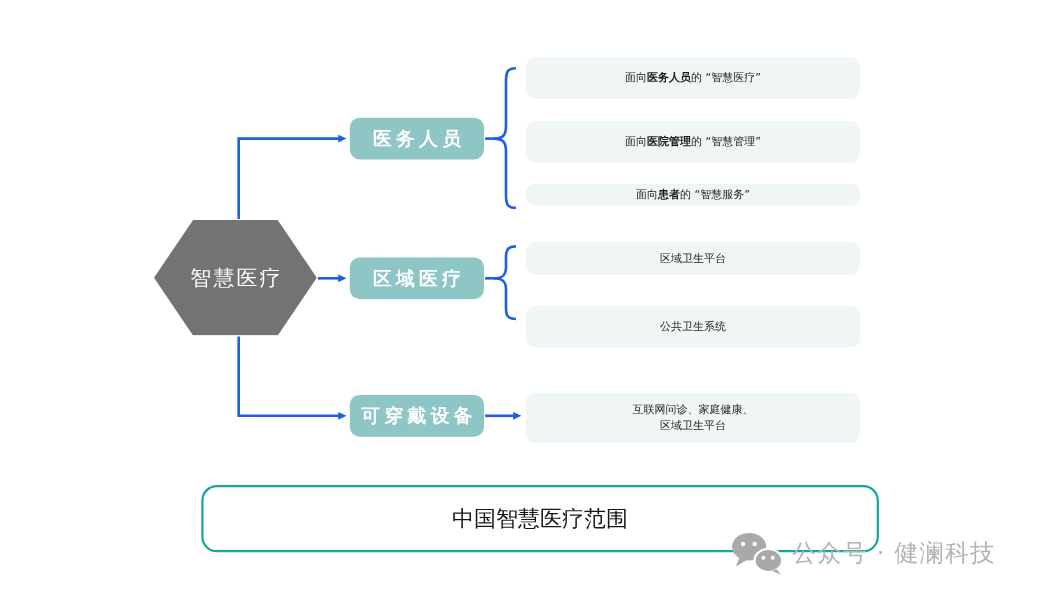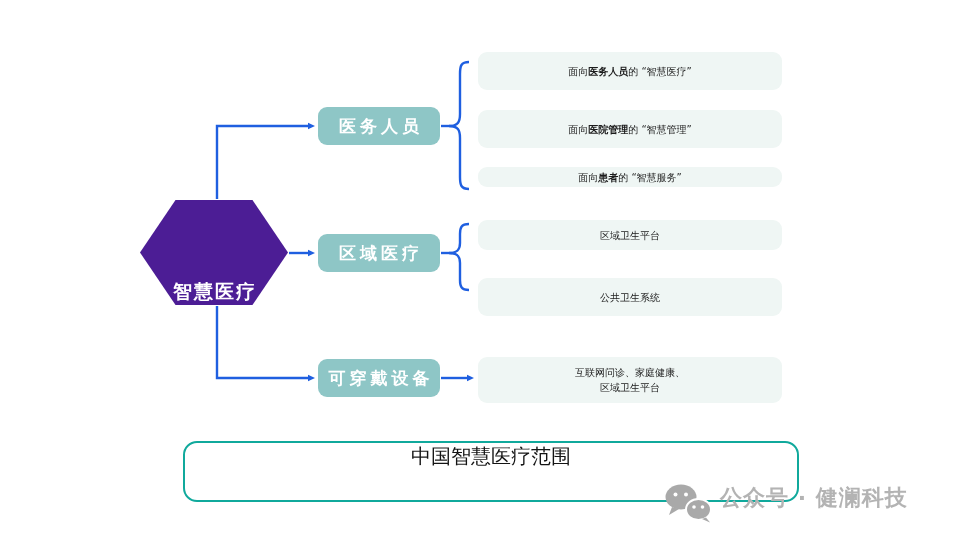--- a/index.html
+++ b/index.html
@@ -2,49 +2,49 @@
 <html><head>
 <meta charset="utf-8">
 <style>
   html,body{margin:0;padding:0;background:#fff;}
   .canvas{
     position:relative;width:960px;height:540px;background:#ffffff;overflow:hidden;
     font-family:"DejaVu Sans","Liberation Sans",sans-serif;
   }
   .hex{
     position:absolute;left:140px;top:200px;width:148px;height:105px;
-    background:#4c1d95;
+    background:#737373;
     clip-path:polygon(24% 0,76% 0,100% 50%,76% 100%,24% 100%,0 50%);
-    display:flex;align-items:flex-end;justify-content:center;
-    color:#fff;font-weight:bold;font-size:19px;letter-spacing:2px;padding-left:2px;box-sizing:border-box;
+    display:flex;align-items:center;justify-content:center;
+    color:#fff;font-weight:normal;font-size:19px;letter-spacing:2px;padding-left:2px;box-sizing:border-box;
   }
   .mid{
     position:absolute;left:318px;width:122px;height:38px;background:#8ec6c6;border-radius:9px;
     display:flex;align-items:center;justify-content:center;
     color:#fff;font-weight:bold;font-size:17px;letter-spacing:4px;padding-left:4px;box-sizing:border-box;
   }
   .mid.b1{top:107px}.mid.b2{top:234px}.mid.b3{top:359px}
   .leaf{
     position:absolute;left:478px;width:304px;background:#eff6f4;border-radius:9px;
     display:flex;flex-direction:column;align-items:center;justify-content:center;
     color:#1c1c1c;font-size:10px;line-height:1.5;text-align:center;
   }
   .leaf b{font-weight:bold}
   .leaf.a1{top:52px;height:38px}.leaf.a2{top:110px;height:38px}.leaf.a3{top:167px;height:20px}
   .leaf.rb1{top:220px;height:30px}.leaf.rb2{top:278px;height:38px}
   .leaf.c1{top:357px;height:46px}
   .overlay{position:absolute;left:0;top:0;width:960px;height:540px;pointer-events:none}
   .caption{
     position:absolute;left:183px;top:441px;width:612px;height:57px;
     border:2.5px solid #10a99c;border-radius:14px;
-    display:flex;justify-content:center;
+    display:flex;align-items:center;justify-content:center;
     font-size:20px;color:#141414;background:transparent;
   }
   .watermark{
-    position:absolute;left:664px;top:483px;display:flex;gap:6px;font-weight:bold;
+    position:absolute;left:664px;top:483px;display:flex;align-items:center;gap:6px;
   }
   .watermark .wm-text{color:#b3b3b3;font-size:22px;letter-spacing:1px;white-space:nowrap}
 </style>
 </head>
 <body>
 
 <div class="canvas">
 
   <svg class="overlay" viewBox="0 0 960 540">
     <defs>

